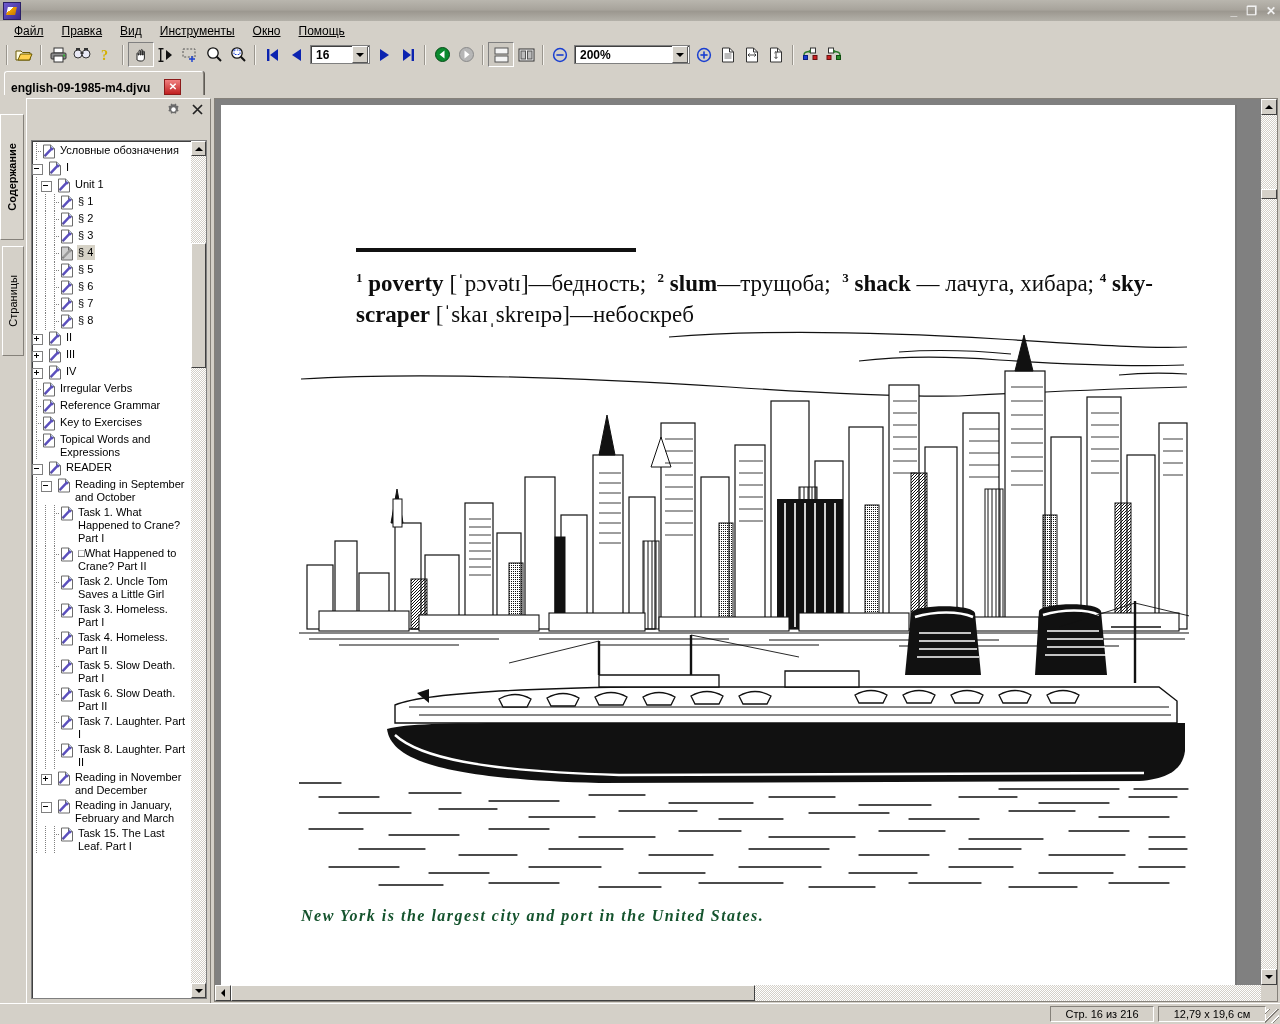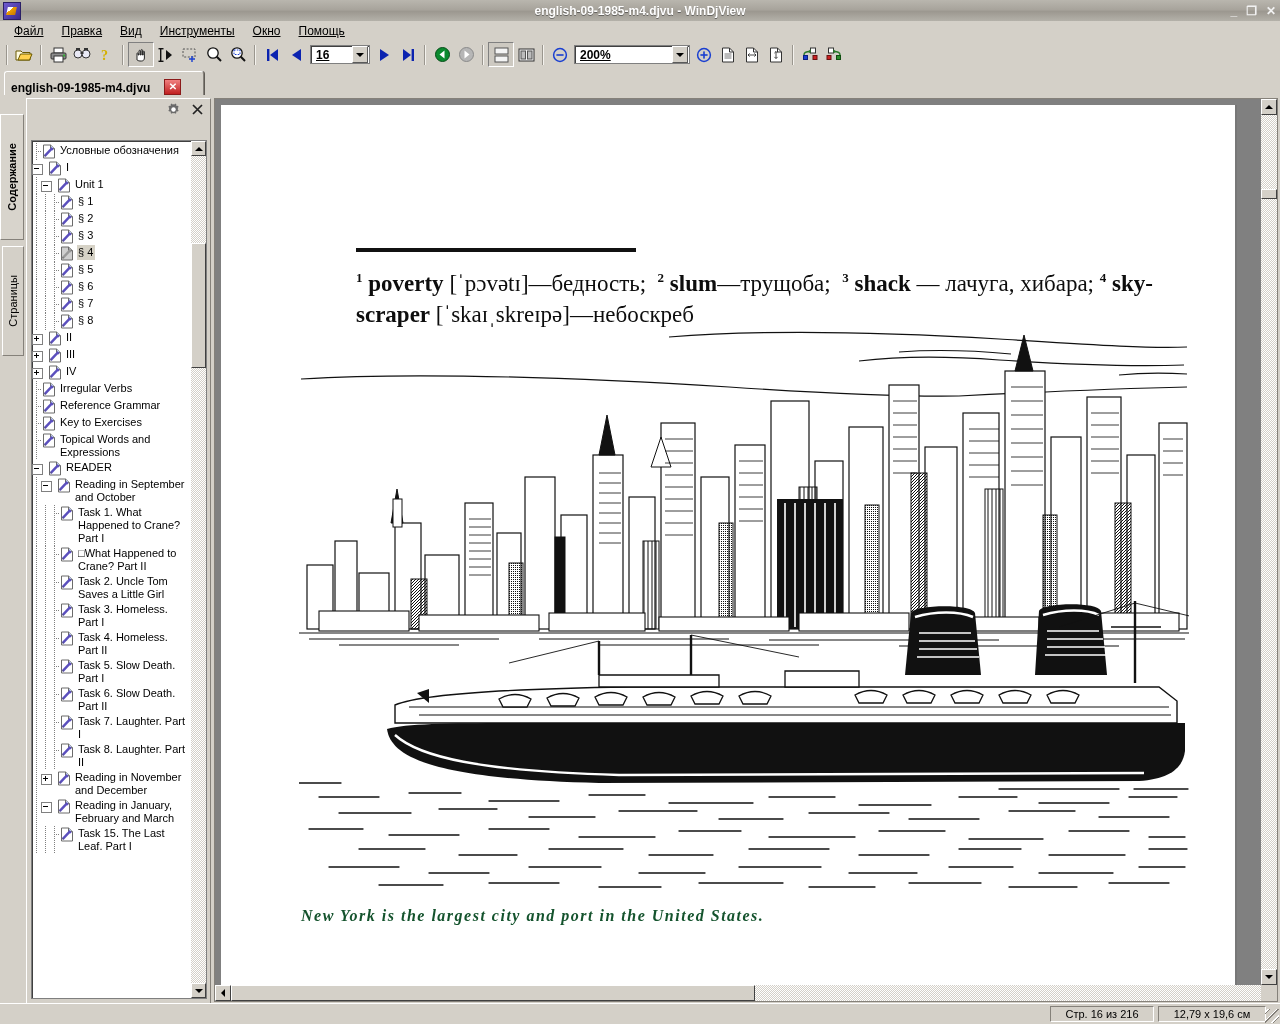--- a/index.html
+++ b/index.html
@@ -63,21 +63,21 @@
   }
   .tbbtn.pressed { border: 1px solid #808080; border-right-color:#fff; border-bottom-color:#fff; background:#cdc9c1; }
   .tbbtn svg { display: block; }
   .zoomcombo, .pagecombo {
     height: 19px; border: 1px solid #7f7f7f; background: #fff;
     display: flex; align-items: center; box-sizing: border-box;
     box-shadow: inset 1px 1px 0 #404040;
   }
   .pagecombo { width: 60px; margin: 0 2px; }
   .zoomcombo { width: 116px; margin: 0 2px; }
-  .combo-val { flex: 1; padding-left: 5px; font-size: 12px; font-weight: bold; color: #000; text-decoration: underline; }
+  .combo-val { flex: 1; padding-left: 5px; font-size: 12px; font-weight: bold; color: #000; }
   .combo-arrow {
     width: 16px; height: 17px; background: #d4d0c8; margin: 0 1px 0 0;
     border: 1px solid #fff; border-right-color: #5a5a5a; border-bottom-color: #5a5a5a;
     display: flex; align-items: center; justify-content: center; box-sizing: border-box;
   }
   .combo-arrow i { width:0;height:0;border-left:4px solid transparent;border-right:4px solid transparent;border-top:4px solid #000; display:block;}
 
   
   .tabstrip {
     position: absolute; left: 0; top: 68px; width: 1280px; height: 28px;
@@ -224,21 +224,20 @@
   .grip { position: absolute; right: 1px; bottom: 1px; width: 14px; height: 14px;
     background: repeating-linear-gradient(135deg, transparent 0 2px, #fff 2px 3px, #85817a 3px 4px, transparent 4px 6px); }
 </style>
 </head>
 <body>
 
 <div class="app">
 
   <div class="titlebar">
     <div class="appicon"></div>
-    <div class="tt">english-09-1985-m4.djvu - WinDjView</div>
     <div class="wbtns">
       <div class="wbtn">_</div>
       <div class="wbtn">❐</div>
       <div class="wbtn">✕</div>
     </div>
   </div>
 
   <div class="menubar">
     <div class="menu-item"><u>Файл</u></div>
     <div class="menu-item"><u>Правка</u></div>

